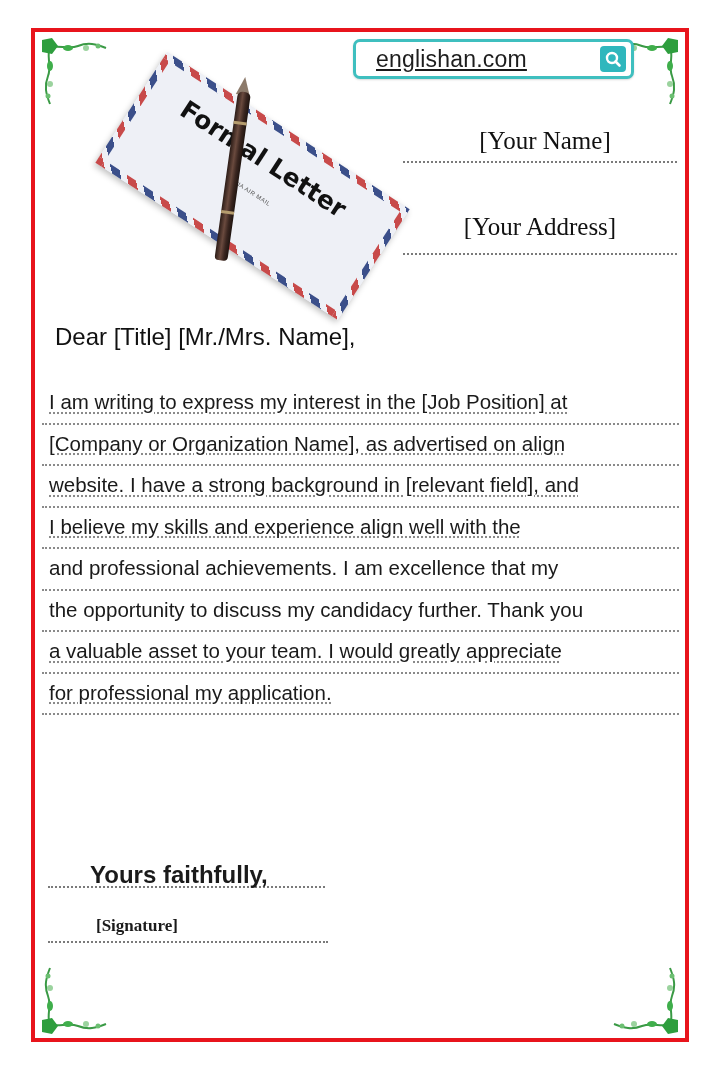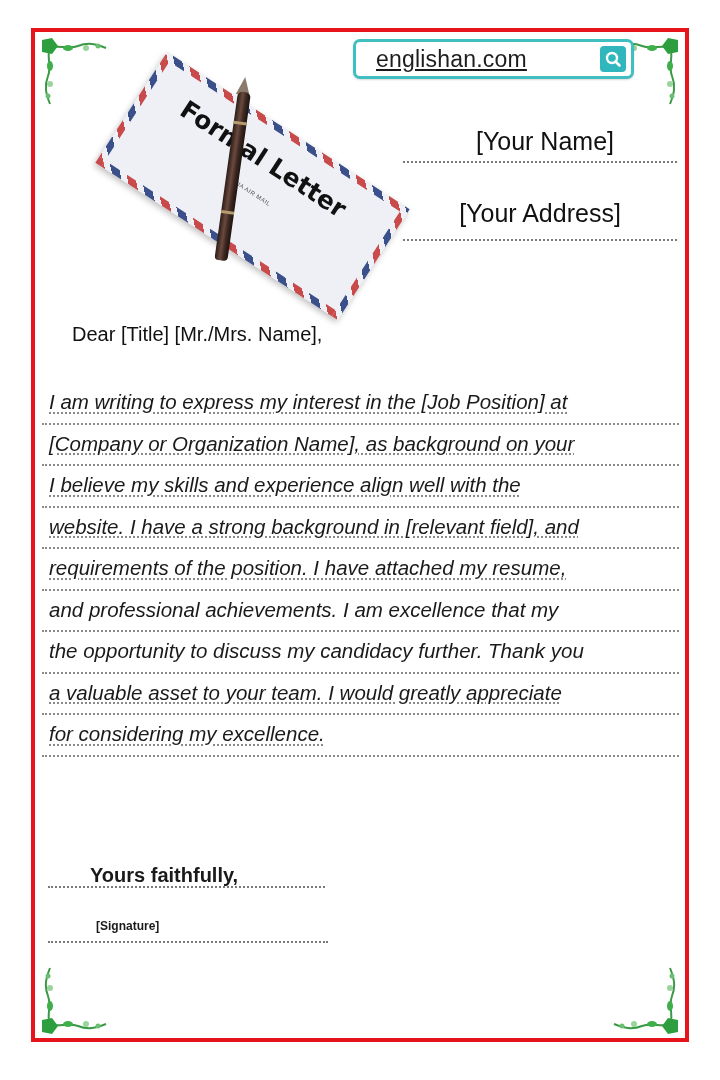--- a/index.html
+++ b/index.html
@@ -21,32 +21,32 @@
     border:7px solid transparent;
     border-image: repeating-linear-gradient(45deg, #c84a4a 0 8px, #eef0f6 8px 14px, #3b4f8a 14px 22px, #eef0f6 22px 28px) 7;
   }
   .env-title { position:absolute; left:36px; top:16px; font-family:"DejaVu Sans", sans-serif; font-weight:bold; font-size:25px; color:#111; white-space:nowrap; }
   .env-sub { position:absolute; left:120px; top:62px; font-size:6px; color:#555; letter-spacing:0.5px; }
   .pen { position:absolute; left:160px; top:40px; width:13px; height:170px; transform:rotate(8deg); transform-origin:top center; border-radius:5px 5px 4px 4px;
     background:linear-gradient(90deg, #2b1c17 0%, #6a4a3e 40%, #3a2620 70%, #1f1410 100%); }
   .pen-nib { position:absolute; left:159px; top:25px; width:0; height:0; border-left:7px solid transparent; border-right:7px solid transparent; border-bottom:18px solid #8c7a6a; transform:rotate(8deg); }
   .pen-band { position:absolute; left:0; width:100%; height:3px; background:#b59c6e; }
 
-  .header-field { position:absolute; left:403px; width:274px; border-bottom:2px dotted #7a7a7a; text-align:center; font-family:Liberation Sans, sans-serif; font-size:25px; color:#111; }
+  .header-field { position:absolute; left:403px; width:274px; border-bottom:2px dotted #7a7a7a; text-align:center; font-family:Liberation Serif, serif; font-size:25px; color:#111; }
   .your-name { top:127px; height:36px; padding-left:10px; box-sizing:border-box; }
-  .your-address { top:199px; height:40px; }
+  .your-address { top:213px; height:40px; }
 
-  .salutation { position:absolute; left:72px; top:323px; font-size:20px; color:#111; }
+  .salutation { position:absolute; left:55px; top:323px; font-size:24px; color:#111; }
 
-  .body-lines { position:absolute; left:42px; top:383px; width:637px;font-style:italic; }
+  .body-lines { position:absolute; left:42px; top:383px; width:637px; }
   .line { height:41.5px; border-bottom:2px dotted #8a8a8a; box-sizing:border-box; font-size:20.5px; line-height:38px; padding-left:7px; white-space:nowrap; color:#1a1a1a; text-decoration:underline dotted #8a8a8a; text-underline-offset:3px; }
   .line.plain { text-decoration:none; }
 
-  .closing { position:absolute; left:48px; top:858px; width:277px; height:30px; border-bottom:2px dotted #7a7a7a; box-sizing:border-box; font-weight:bold; font-size:20px; padding-left:42px; line-height:34px; }
-  .signature { position:absolute; left:48px; top:907px; width:280px; height:36px; border-bottom:2px dotted #7a7a7a; box-sizing:border-box; font-family:Liberation Sans, sans-serif; font-weight:bold; font-size:12px; padding-left:48px; line-height:38px; }
+  .closing { position:absolute; left:48px; top:858px; width:277px; height:30px; border-bottom:2px dotted #7a7a7a; box-sizing:border-box; font-weight:bold; font-size:24px; padding-left:42px; line-height:34px; }
+  .signature { position:absolute; left:48px; top:907px; width:280px; height:36px; border-bottom:2px dotted #7a7a7a; box-sizing:border-box; font-family:Liberation Serif, serif; font-weight:bold; font-size:17px; padding-left:48px; line-height:38px; }
 </style>
 </head>
 <body>
 
 <div class="frame"></div>
 
 <svg class="corner tl" viewBox="0 0 80 80">
   <path d="M10 12 C 20 8, 30 14, 40 10 S 58 8, 68 12" stroke="#3a9a45" stroke-width="2" fill="none"></path>
   <path d="M12 10 C 8 20, 14 30, 10 40 S 8 58, 12 68" stroke="#3a9a45" stroke-width="2" fill="none"></path>
   <path d="M4 4 L14 2 L20 10 L14 18 L4 16 Z" fill="#2e9e3e"></path>
@@ -113,24 +113,23 @@
   </div>
 </div>
 
 <div class="header-field your-name">[Your Name]</div>
 <div class="header-field your-address">[Your Address]</div>
 
 <div class="salutation">Dear [Title] [Mr./Mrs. Name],</div>
 
 <div class="body-lines">
   <div class="line">I am writing to express my interest in the [Job Position] at</div>
-  <div class="line">[Company or Organization Name], as background on your</div>
+  <div class="line">[Company or Organization Name], as advertised on align</div>
+  <div class="line">website. I have a strong background in [relevant field], and</div>
   <div class="line">I believe my skills and experience align well with the</div>
-  <div class="line">website. I have a strong background in [relevant field], and</div>
-  <div class="line">requirements of the position. I have attached my resume,</div>
   <div class="line plain">and professional achievements. I am excellence that my</div>
   <div class="line plain">the opportunity to discuss my candidacy further. Thank you</div>
   <div class="line">a valuable asset to your team. I would greatly appreciate</div>
-  <div class="line">for considering my excellence.</div>
+  <div class="line">for professional my application.</div>
 </div>
 
 <div class="closing">Yours faithfully,</div>
 <div class="signature">[Signature]</div>
 
 </body></html>

